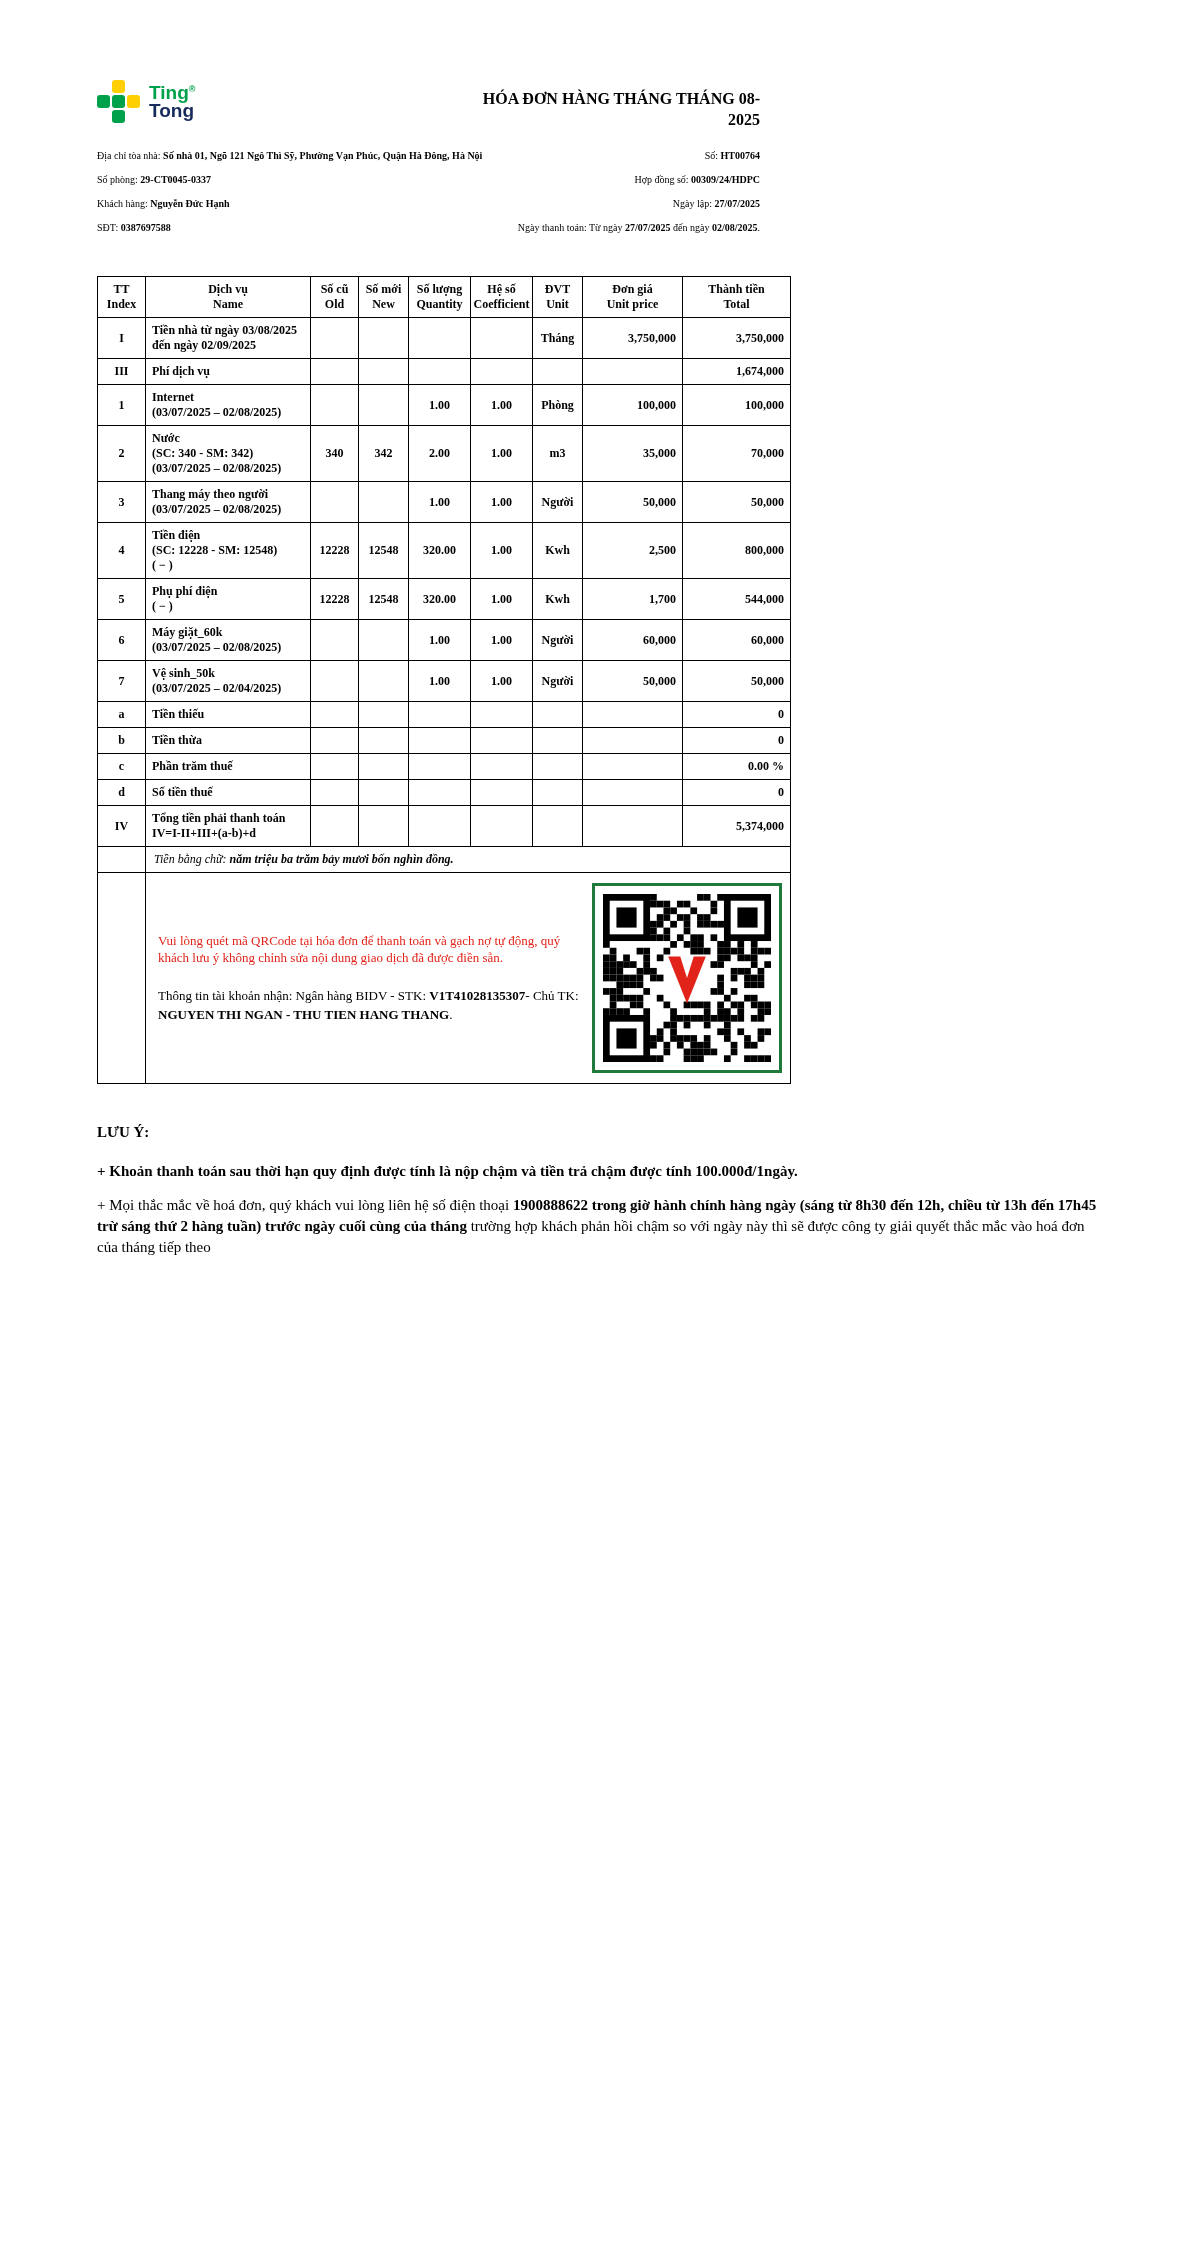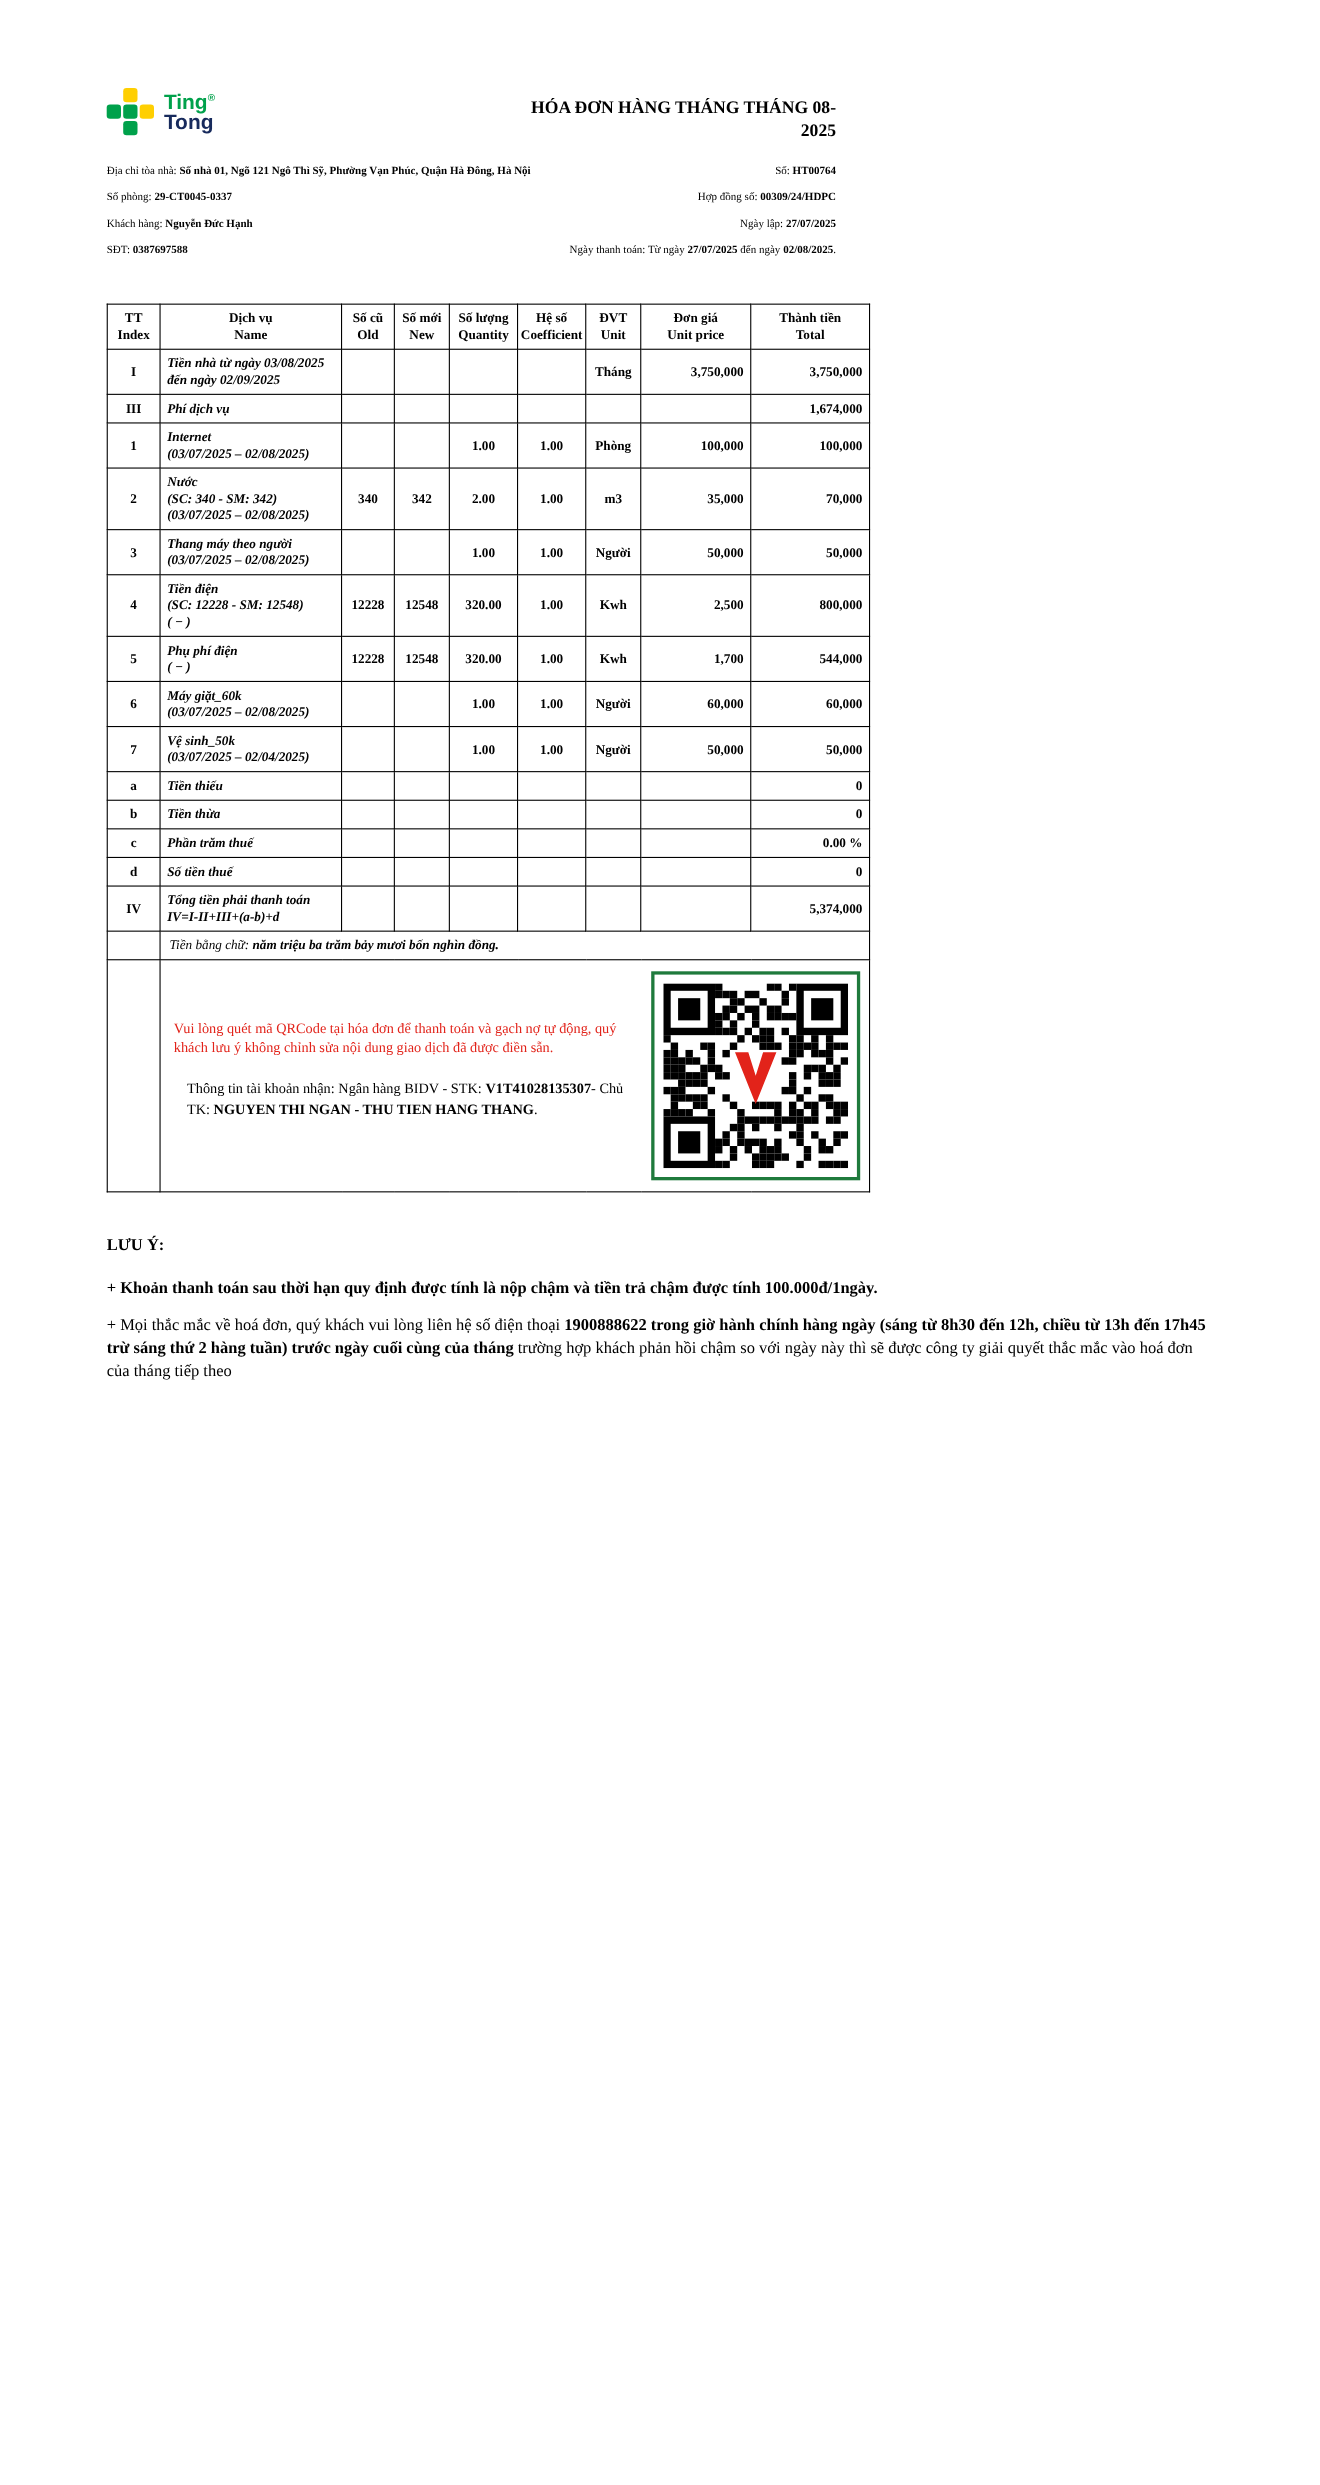--- a/index.html
+++ b/index.html
@@ -31,30 +31,30 @@
   .meta-right { position:absolute; top:0; right:0; width:480px; text-align:right; }
   .meta-right .meta-line { white-space:nowrap; }
   .meta b { font-weight:bold; }
 
   
   table.inv { border-collapse:collapse; table-layout:fixed; width:693px; margin-top:12px; }
   .inv th, .inv td { border:1px solid #000; font-size:12px; vertical-align:middle; }
   .inv thead th { font-weight:bold; text-align:center; padding:5px 2px; line-height:15px; }
   .inv tbody td { font-weight:bold; line-height:15px; padding:5px 6px; }
   td.c-tt { text-align:center; }
-  td.c-name { white-space:pre-line; padding-left:8px;font-style:italic; }
+  td.c-name { white-space:pre-line; padding-left:8px; }
   td.c-ctr { text-align:center; }
   td.c-num { text-align:right; }
   .inv tbody td.words-cell { font-weight:normal; font-style:italic; padding-left:8px; }
   .inv tbody td.words-cell b { font-weight:bold; }
   .inv tbody td.qr-cell { padding:10px 8px; }
   .qr-wrap { display:flex; align-items:center; justify-content:space-between; }
   .qr-texts { width:452px; font-size:13px; font-weight:normal; line-height:17px; padding-left:4px; }
   .qr-notice { color:var(--accent-red); margin:0 0 20px 0; }
-  .qr-account { margin:12px; line-height:19px; }
+  .qr-account { margin:0; line-height:19px; }
   .qr-box { border:3px solid var(--qr-border-green); background:#fff; padding:8px; flex:none; }
   .qr-box svg { display:block; width:168px; height:168px; }
 
   
   .notes { margin-top:38px; font-size:15px; line-height:21px; width:1006px; }
   .notes-heading { font-weight:bold; margin:0 0 18px 0; }
   .note { margin:0 0 13px 0; }
   .note-bold { font-weight:bold;margin-top:15px; }
   .thanks { font-weight:bold; max-width:900px; margin:6px 0 0 0; }
 </style>

